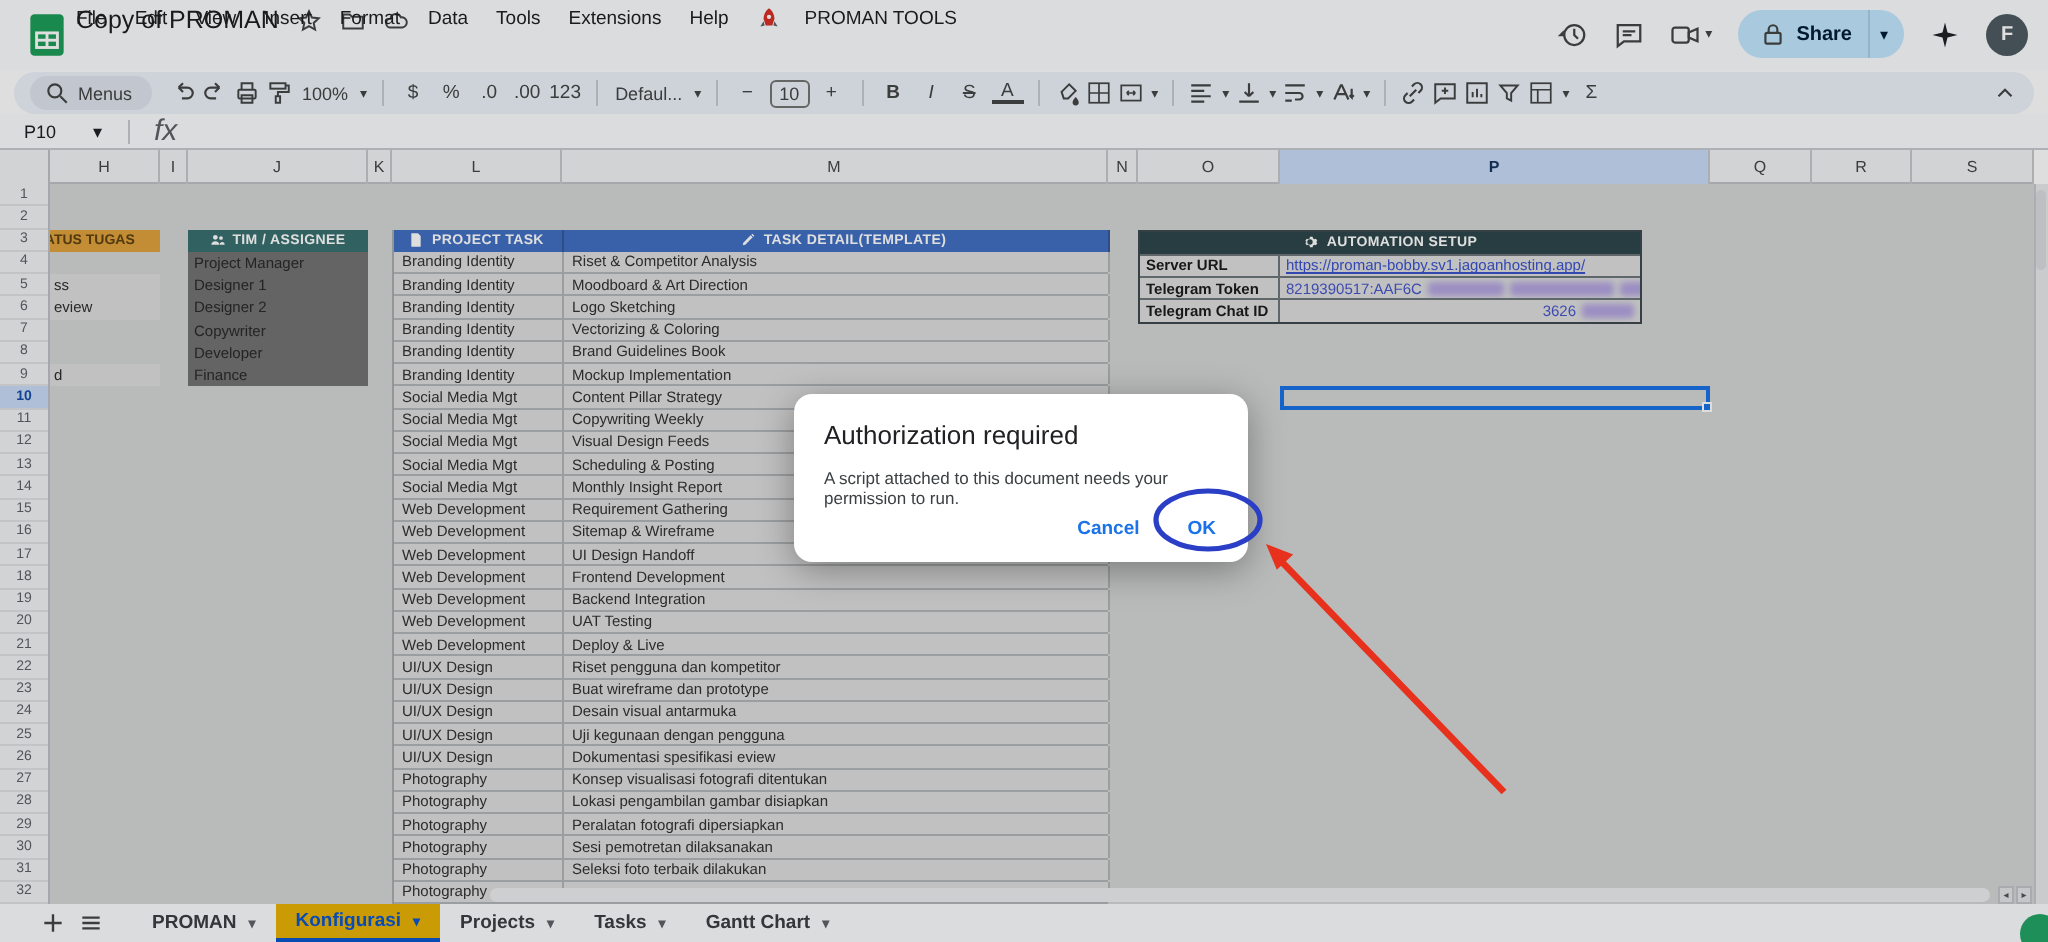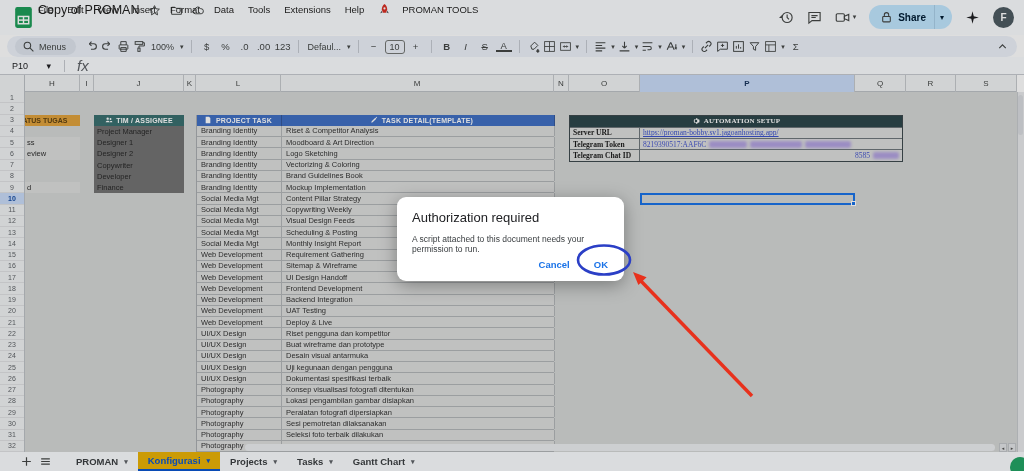--- a/index.html
+++ b/index.html
@@ -78,21 +78,21 @@
   #taskTable{position:absolute;left:196px;top:22.5px;width:358px;border-left:1px solid #a9adb0;}
   #task-hdr{display:flex;height:11.25px;}
   .task-hdr-cell{background:#4170c4;color:#fff;display:flex;align-items:center;gap:4px;padding-left:7px;
                  border-right:1px solid #35589a;}
   .taskrow{display:flex;height:11.25px;background:#dddedd;border-bottom:1px solid #b3b6b8;}
   .taskrow>div{font-size:7.5px;color:#333;display:flex;align-items:center;padding-left:4px;
                border-right:1px solid #b3b6b8;overflow:hidden;white-space:nowrap;}
   .tcat{width:85px;flex:none;}
   .tdet{width:273px;flex:none;}
   .mini-ic{width:8px;height:8px;color:#fff;}
-  #autoTable{position:absolute;left:569px;top:22.5px;width:334px;border:1px solid #3f4a4f;font-family:Liberation Serif, serif;}
+  #autoTable{position:absolute;left:569px;top:22.5px;width:252px;border:1px solid #3f4a4f;}
   #auto-hdr{height:11.25px;background:#2d474b;color:#fff;display:flex;align-items:center;justify-content:center;gap:4px;}
   .autorow{display:flex;height:11.25px;background:#dddedd;border-top:1px solid #6f777b;}
   .autolabel{width:70px;flex:none;font-size:7.5px;font-weight:bold;color:#1c1c1c;display:flex;align-items:center;
              padding-left:3px;border-right:1px solid #6f777b;}
   .autoval{flex:1;font-size:7.5px;display:flex;align-items:center;padding:0 3px;gap:3px;overflow:hidden;white-space:nowrap;}
   .alink{color:#3b52cc;text-decoration:underline;}
   .tok{color:#4656cc;}
   .blurbit{display:inline-block;height:7px;border-radius:2px;background:#b3a3e0;filter:blur(1.5px);flex:none;}
   .autoval.num{justify-content:flex-end;}
 
@@ -494,21 +494,21 @@
           <div class="taskrow">
             <div class="tcat">UI/UX Design</div>
             <div class="tdet">Desain visual antarmuka</div>
           </div>
           <div class="taskrow">
             <div class="tcat">UI/UX Design</div>
             <div class="tdet">Uji kegunaan dengan pengguna</div>
           </div>
           <div class="taskrow">
             <div class="tcat">UI/UX Design</div>
-            <div class="tdet">Dokumentasi spesifikasi terbaik</div>
+            <div class="tdet">Dokumentasi spesifikasi eview</div>
           </div>
           <div class="taskrow">
             <div class="tcat">Photography</div>
             <div class="tdet">Konsep visualisasi fotografi ditentukan</div>
           </div>
           <div class="taskrow">
             <div class="tcat">Photography</div>
             <div class="tdet">Lokasi pengambilan gambar disiapkan</div>
           </div>
           <div class="taskrow">
@@ -549,21 +549,21 @@
             <div class="autoval">
               <span class="tok">8219390517:AAF6C</span>
               <span class="blurbit" style="width: 38px;"></span>
               <span class="blurbit" style="width: 52px;"></span>
               <span class="blurbit" style="width: 46px;"></span>
             </div>
           </div>
           <div class="autorow">
             <div class="autolabel">Telegram Chat ID</div>
             <div class="autoval num">
-              <span class="tok">8585</span>
+              <span class="tok">3626</span>
               <span class="blurbit" style="width: 26px;"></span>
             </div>
           </div>
         </div>
     </div>
 
     <div id="sel-cell">
         <span id="sel-handle"></span>
       </div>
 

